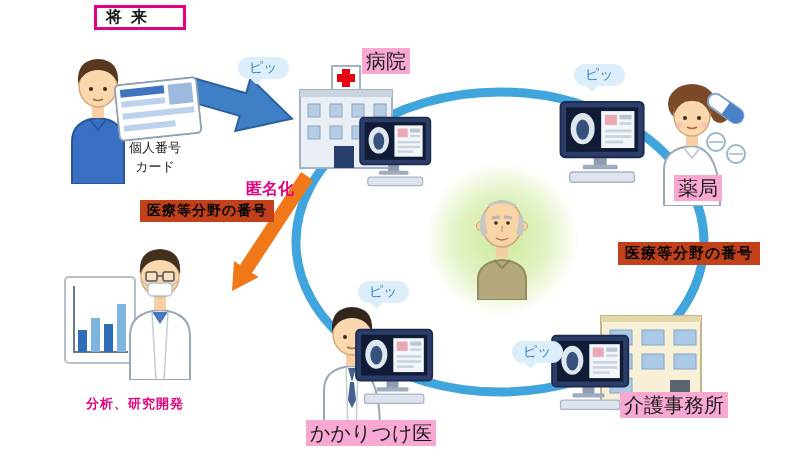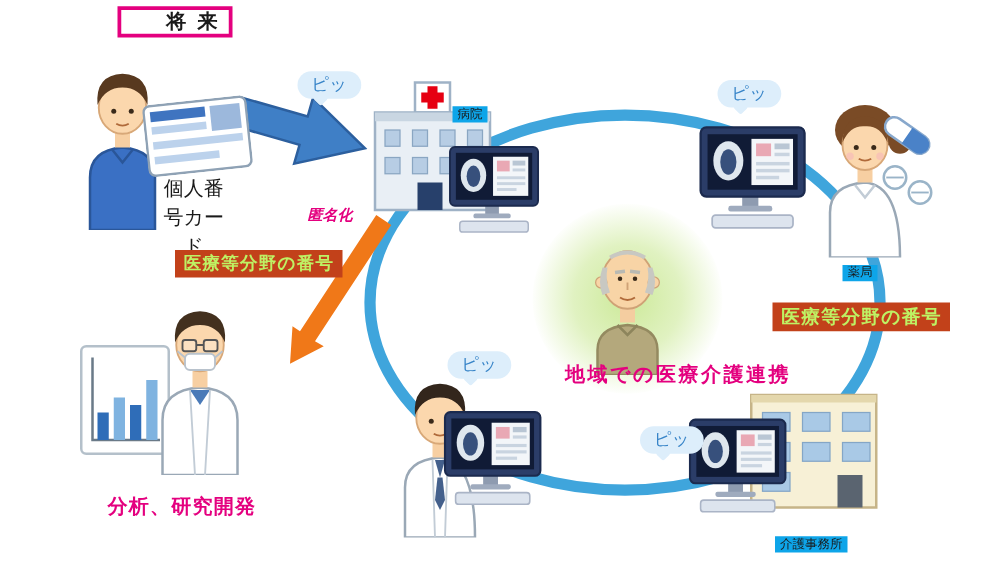--- a/index.html
+++ b/index.html
@@ -6,50 +6,50 @@
   .canvas{
     position:relative;width:800px;height:457px;background:#ffffff;overflow:hidden;
     font-family:"DejaVu Sans","Liberation Sans",sans-serif;color:#1a1a1a;
   }
   .abs{position:absolute;}
   svg{display:block;}
 
   .badge{
     left:94px;top:5px;width:92px;height:25px;z-index:6;
     border:3px solid var(--pink,#e4007f);background:#fff;
-    display:flex;align-items:center;justify-content:flex-end;
+    display:flex;align-items:center;justify-content:flex-start;
     font-weight:bold;font-size:16px;letter-spacing:9px;padding-left:9px;box-sizing:border-box;
   }
   .node-label{
-    z-index:5;background:#0ea5e9;padding:0 4px;font-size:10px;color:#1a1a1a;line-height:1.3;white-space:nowrap;margin-top:37px;
+    z-index:5;background:#f9a8d4;padding:0 4px;font-size:20px;color:#1a1a1a;line-height:1.3;white-space:nowrap;
   }
   .card-label{
     left:124px;top:139px;width:62px;z-index:4;text-align:center;
-    font-size:16px;line-height:1.45;color:#1a1a1a;background:transparent;
+    font-size:13px;line-height:1.45;color:#1a1a1a;background:transparent;
   }
   .pink-text{color:var(--pink,#e4007f);font-weight:bold;z-index:5;white-space:nowrap;}
   .num-box{
-    z-index:5;background:var(--number-box-bg,#c2411a);color:#bef264;font-weight:bold;
+    z-index:5;background:var(--number-box-bg,#c2411a);color:#000000;font-weight:bold;
     padding:2px 7px;white-space:nowrap;letter-spacing:1px;
   }
   .beep{
     z-index:5;background:var(--beep-bg,#ddeefb);color:var(--beep-text,#3784c8);
     font-weight:normal;font-size:14px;padding:2px 11px;border-radius:14px;white-space:nowrap;
   }
   .beep::after{
     content:"";position:absolute;left:14px;bottom:-4px;width:9px;height:9px;
     background:var(--beep-bg,#ddeefb);transform:rotate(45deg);border-radius:2px;
   }
   .glow{
     left:426px;top:163px;width:152px;height:152px;z-index:0;border-radius:50%;
     background:radial-gradient(circle, rgba(199,231,142,.9) 0%, rgba(199,231,142,.55) 40%, rgba(199,231,142,0) 72%);
   }
   .center-label{left:452px;top:290px;font-size:16px;letter-spacing:2px;}
-  .analysis-label{left:86px;top:395px;font-size:16px;letter-spacing:1px;}
-  .anon-label{left:246px;top:164px;font-size:12px;font-style:italic;}
+  .analysis-label{left:86px;top:395px;font-size:13px;letter-spacing:1px;}
+  .anon-label{left:246px;top:179px;font-size:16px;}
 </style>
 </head>
 <body>
 
 <div class="canvas">
 
   <svg width="0" height="0" style="position:absolute" aria-hidden="true">
     <defs>
       <symbol id="sym-monitor" viewBox="0 0 100 92">
         <rect x="40" y="60" width="14" height="12" fill="#8e9bb0"></rect>
@@ -166,21 +166,20 @@
     <circle cx="69" cy="44" r="4.5" fill="#f8d4a6" stroke="#cfa276"></circle>
     <path d="M28,32 Q24,44 28,54 L34,52 Q30,42 32,32 Z" fill="#c8c8c2"></path>
     <path d="M68,32 Q72,44 68,54 L62,52 Q66,42 64,32 Z" fill="#c8c8c2"></path>
     <path d="M34,24 Q48,16 62,24" stroke="#c8c8c2" stroke-width="3" fill="none"></path>
     <path d="M38,36 L46,35 M50,35 L58,36" stroke="#b9b9b2" stroke-width="3"></path>
     <circle cx="42" cy="41" r="1.8" fill="#3a2a1a"></circle>
       <circle cx="54" cy="41" r="1.8" fill="#3a2a1a"></circle>
     <path d="M48,44 L48,50" stroke="#cfa276" stroke-width="1.5"></path>
     <path d="M42,56 Q48,60 54,56" stroke="#b06a3a" stroke-width="1.5" fill="none"></path>
   </svg>
-  <div class="abs pink-text center-label">地域での医療介護連携</div>
 
   <svg class="abs" style="left:556px;top:100px;z-index:2" width="94" height="85" viewBox="0 0 100 92">
     <use href="#sym-monitor"></use>
   </svg>
   <svg class="abs" style="left:640px;top:70px;z-index:3" width="104" height="136" viewBox="0 0 104 136">
     <path d="M24,136 L24,100 Q24,78 52,76 Q80,78 80,136 Z" fill="#fff" stroke="#9aa8b6" stroke-width="2"></path>
     <path d="M44,78 L52,88 L60,78" stroke="#c2ccd6" fill="none" stroke-width="2"></path>
     <rect x="46" y="62" width="12" height="14" fill="#f7cfa2"></rect>
     <ellipse cx="52" cy="34" rx="24" ry="20" fill="#7a4b26"></ellipse>
     <circle cx="80" cy="44" r="9" fill="#7a4b26"></circle>
@@ -215,20 +214,21 @@
     <rect x="46" y="62" width="12" height="14" fill="#f7cfa2"></rect>
     <ellipse cx="52" cy="44" rx="19" ry="21" fill="#fbd7ad" stroke="#d8a878" stroke-width="1.5"></ellipse>
     <path d="M32,42 Q30,18 52,17 Q74,18 72,42 Q66,28 52,28 Q38,28 32,42 Z" fill="#33261c"></path>
     <circle cx="45" cy="47" r="2" fill="#3a2a1a"></circle>
       <circle cx="59" cy="47" r="2" fill="#3a2a1a"></circle>
     <path d="M47,57 Q52,60 57,57" stroke="#b06a3a" fill="none" stroke-width="1.5"></path>
   </svg>
   <svg class="abs" style="left:352px;top:328px;z-index:3" width="86" height="78" viewBox="0 0 100 92">
     <use href="#sym-monitor"></use>
   </svg>
+  <div class="abs node-label" style="left:306px;top:420px">かかりつけ医</div>
   <div class="abs beep" style="left:358px;top:281px"><span>ピッ</span></div>
 
   <svg class="abs" style="left:598px;top:306px;z-index:2" width="106" height="102" viewBox="0 0 106 102">
     <rect x="3" y="10" width="100" height="90" fill="#f7f0d6" stroke="#c6b488" stroke-width="2"></rect>
     <rect x="3" y="10" width="100" height="6" fill="#e4d7ac"></rect>
     <rect x="12" y="24" width="22" height="15" fill="#a9c9e6" stroke="#84a6c6"></rect>
     <rect x="44" y="24" width="22" height="15" fill="#a9c9e6" stroke="#84a6c6"></rect>
     <rect x="76" y="24" width="22" height="15" fill="#a9c9e6" stroke="#84a6c6"></rect>
     <rect x="12" y="48" width="22" height="15" fill="#a9c9e6" stroke="#84a6c6"></rect>
     <rect x="44" y="48" width="22" height="15" fill="#a9c9e6" stroke="#84a6c6"></rect>

